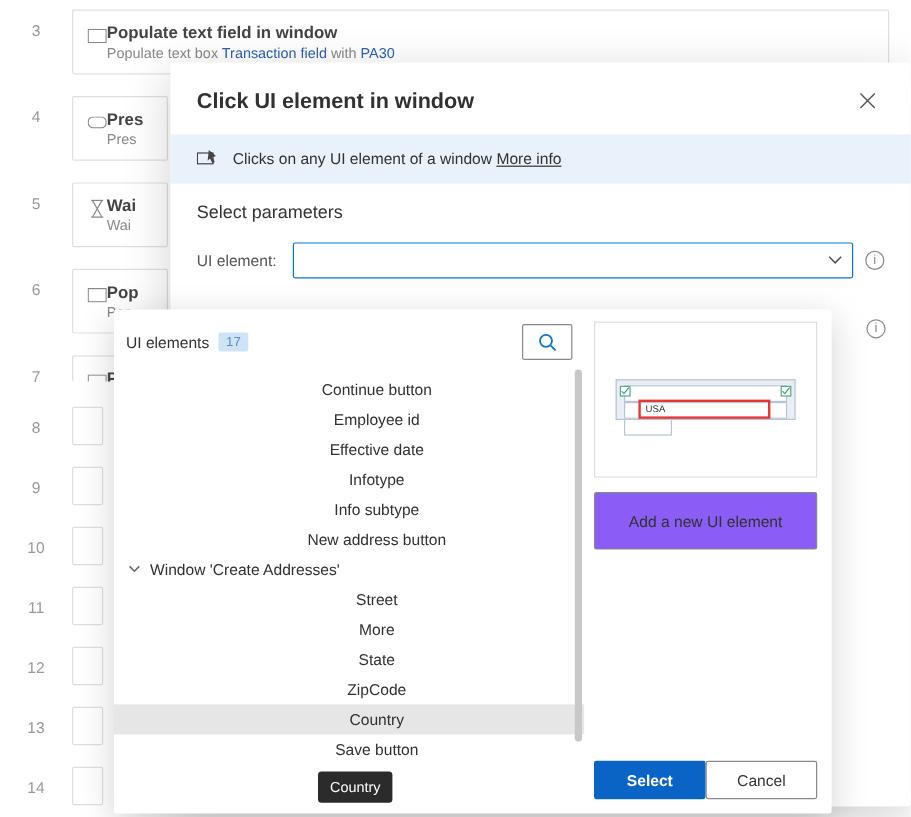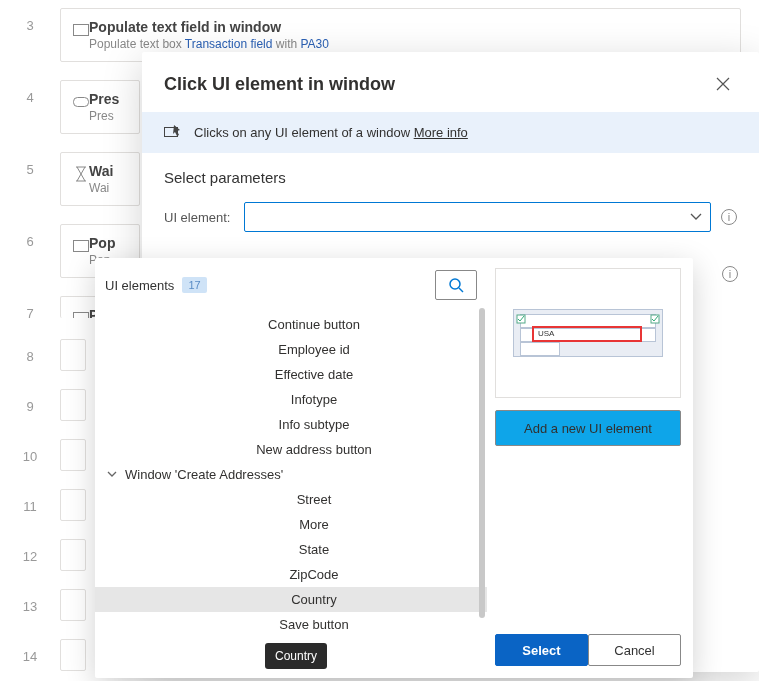--- a/index.html
+++ b/index.html
@@ -197,34 +197,34 @@
   .preview-box {
     border: 1px solid #e1dfdd;
     height: 130px;
     display: flex;
     align-items: center;
     justify-content: center;
     position: relative;
     background: #fff;
   }
   .sap-mock {
-    width: 150px; height: 48px;
+    width: 150px; height: 34px;
     background: #e9edf4;
     position: relative;
     border: 1px solid #b8c4d6;
   }
   .sap-row { position: absolute; left: 6px; right: 6px; height: 14px; background: #fff; border: 1px solid #b8c4d6; }
   .sap-hl { position: absolute; border: 2px solid #e83535; }
   .sap-text { position: absolute; font-size: 8px; color: #333; }
   .add-btn {
     margin-top: 12px;
-    height: 36px;
+    height: 48px;
     border: 1px solid #888;
     border-radius: 2px;
-    background: #0ea5e9;
+    background: #8b5cf6;
     font-size: 13px;
     cursor: pointer;
     display: flex; align-items: center; justify-content: center;
   }
   .actions {
     margin-top: auto;
     display: flex;
     align-items: flex-end;
   }
   .btn {

